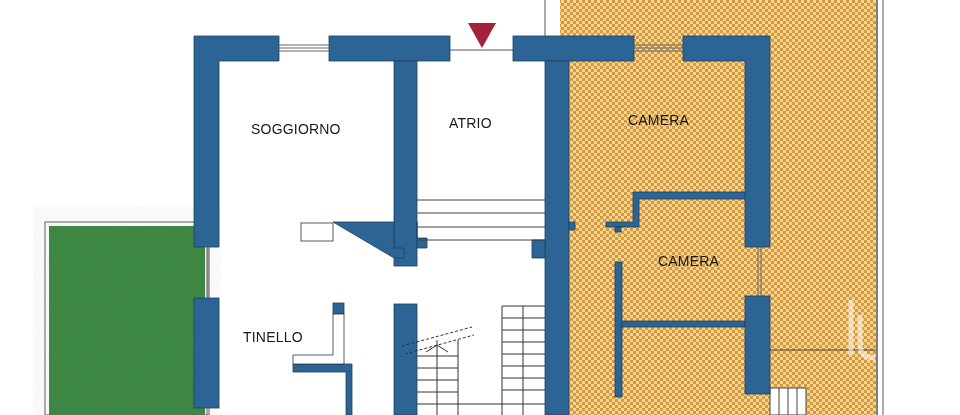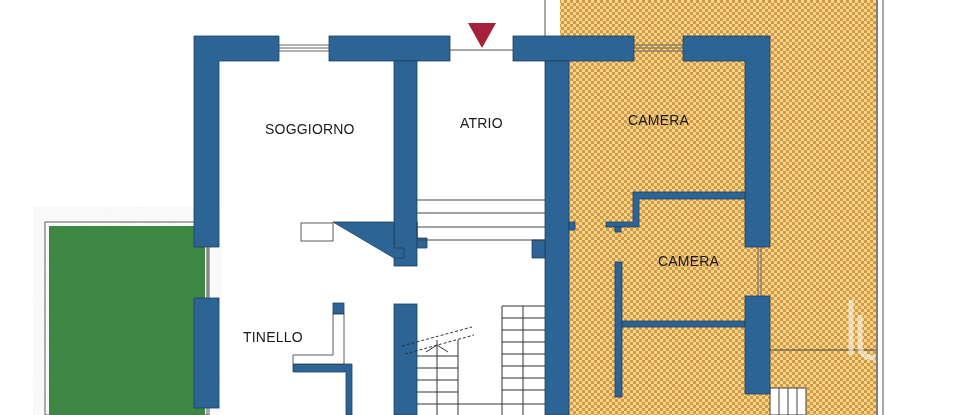--- a/index.html
+++ b/index.html
@@ -133,17 +133,17 @@
   </g>
 
   <polygon points="468,23 496,23 482,48" fill="#a5213a"></polygon>
 
   <g opacity="0.55" fill="none" stroke="#ffffff" stroke-width="5">
     <line x1="851" y1="300" x2="851" y2="355"></line>
     <path d="M860 315 V345 Q860 358 875 358"></path>
   </g>
 </svg>
 
-<div class="room-label" style="left:265px; top:121px;">SOGGIORNO</div>
-<div class="room-label" style="left:460px; top:115px;">ATRIO</div>
+<div class="room-label" style="left:251px; top:121px;">SOGGIORNO</div>
+<div class="room-label" style="left:449px; top:115px;">ATRIO</div>
 <div class="room-label" style="left:628px; top:112px;">CAMERA</div>
 <div class="room-label" style="left:658px; top:253px;">CAMERA</div>
 <div class="room-label" style="left:243px; top:329px;text-align:center;">TINELLO</div>
 
 </body></html>

